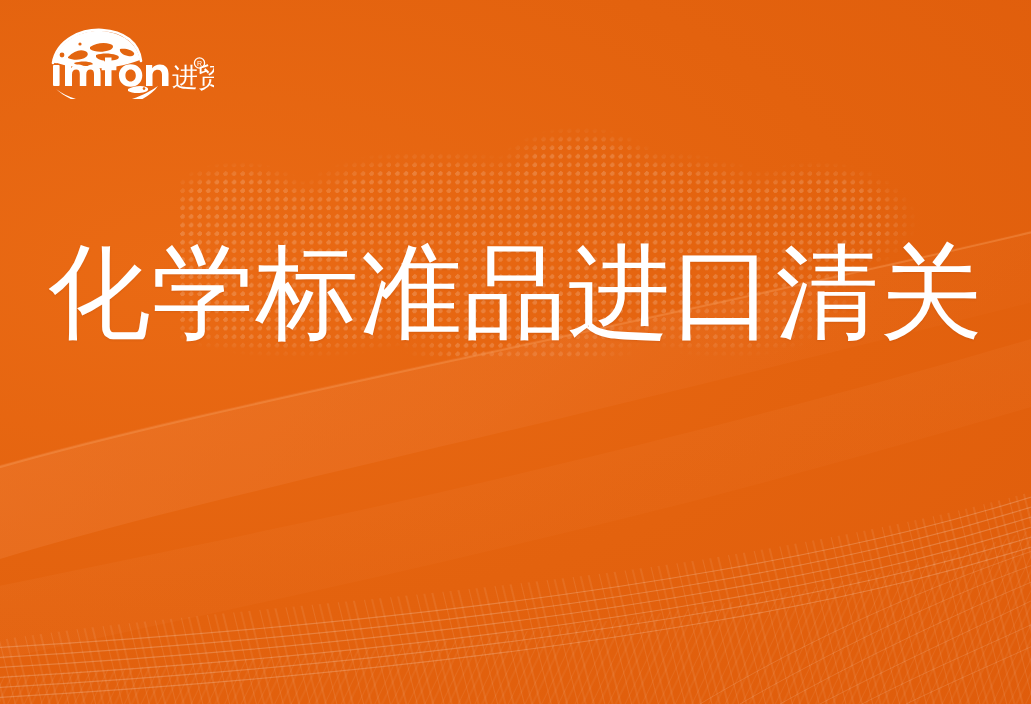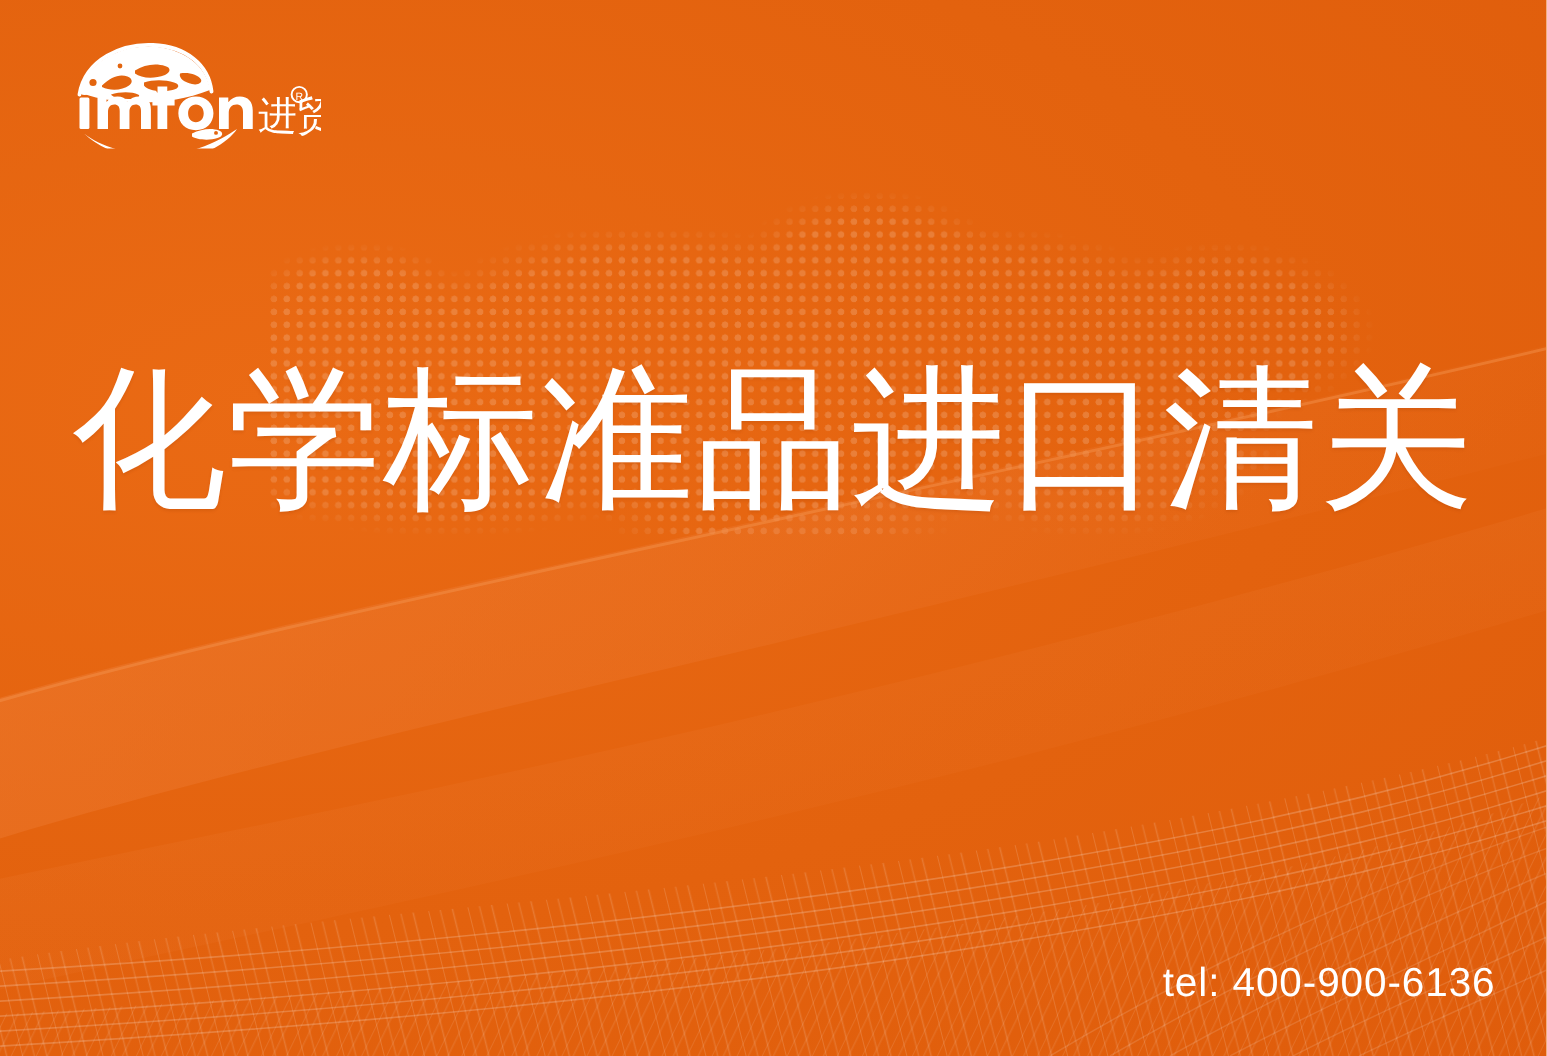--- a/index.html
+++ b/index.html
@@ -240,17 +240,14 @@
                  C95,67 87,66 84,64 Z"></path>
         <circle cx="100" cy="61.6" r="1.3" fill="#E3650F"></circle>
       </g>
     </svg>
   </div>
 
   <div class="headline">
     <span class="line">化学标准品进口清关</span>
   </div>
 
-  <div class="phone">
-    <span>tel: 400-900-6136</span>
-  </div>
 
 </div>
 
 </body></html>

